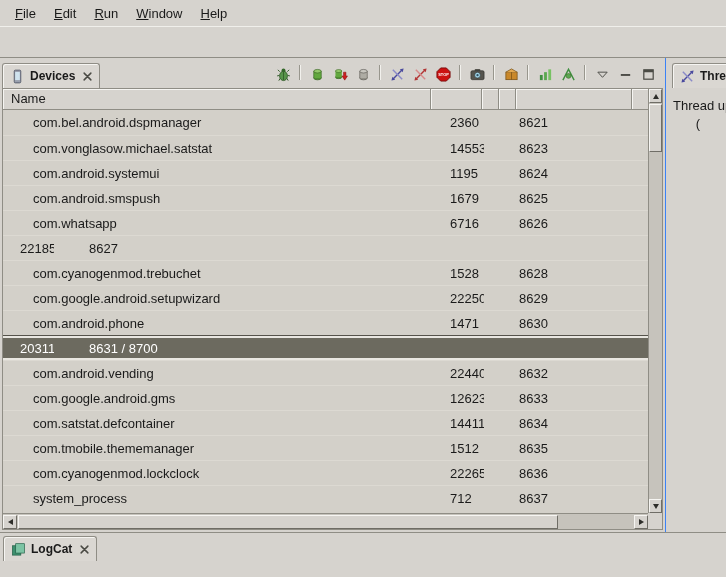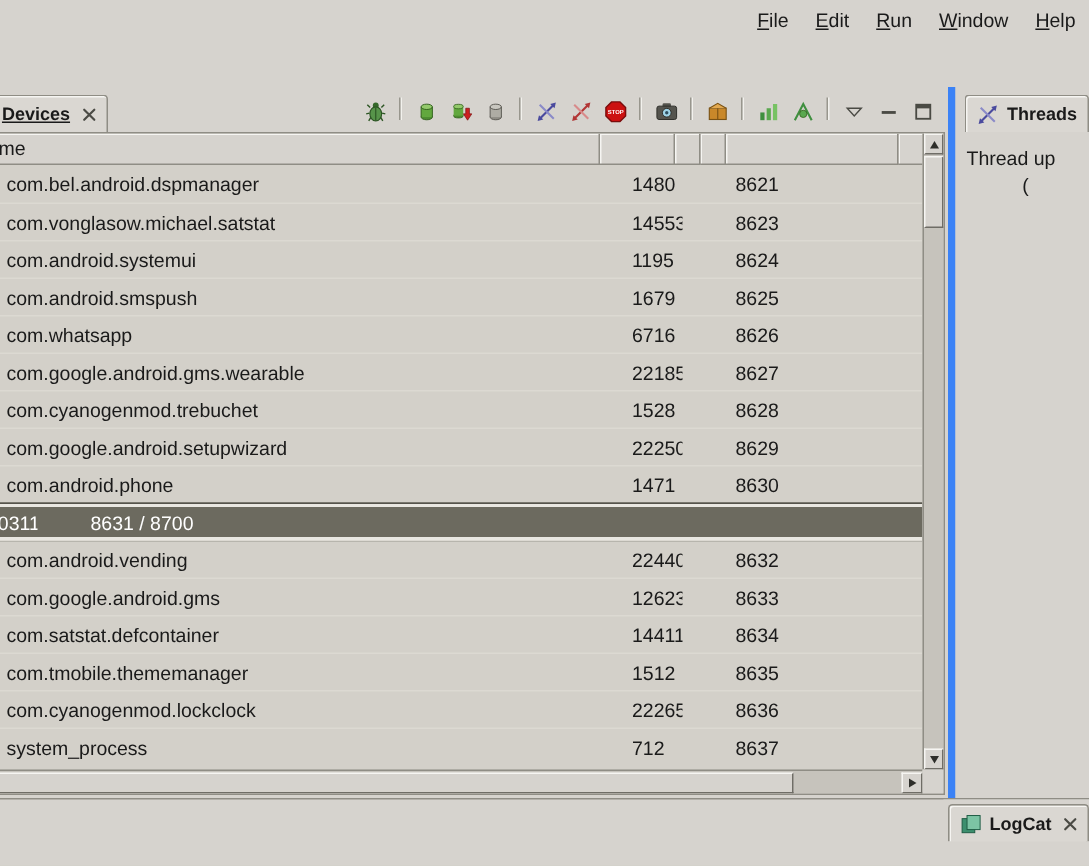--- a/index.html
+++ b/index.html
@@ -3,36 +3,36 @@
 <meta charset="utf-8">
 <style>
   * { box-sizing: border-box; margin: 0; padding: 0; }
   html, body { width: 726px; height: 577px; overflow: hidden; }
   body {
     font-family: "Liberation Sans", "DejaVu Sans", sans-serif;
     font-size: 13px;
     color: #1a1a1a;
     background: #d6d3ce;
   }
-  .window { width: 726px; height: 561px; display: flex; flex-direction: column; background: #d6d3ce; align-items: flex-end; }
+  .window { width: 726px; height: 561px; display: flex; flex-direction: column; background: #d6d3ce; }
 
   
   .menubar { height: 26px; flex: 0 0 auto; display: flex; align-items: center; padding-left: 6px; }
   .menu-item { padding: 3px 9px; cursor: default; white-space: nowrap; }
   .menu-item u { text-decoration: underline; }
 
   
   .toolbar-strip {
     height: 32px; flex: 0 0 auto; background: #d6d3ce;
     border-top: 1px solid #f0efeb; border-bottom: 1px solid #8f8d85;
   }
 
   
   .main { flex: 1; min-height: 0; display: flex; border-bottom: 1px solid #8f8d85; }
-  .left-panel { width: 666px; flex: 0 0 auto; display: flex; flex-direction: column; padding: 0 2px; background: #d6d3ce; border-right: 5px solid #3b82f6; text-decoration: underline; }
+  .left-panel { width: 666px; flex: 0 0 auto; display: flex; flex-direction: column; padding: 0 2px; background: #d6d3ce; border-right: 1px solid #3b82f6; }
   .sash { width: 4px; background: #d6d3ce; }
   .right-panel { flex: 1; min-width: 0; overflow: hidden; background: #d6d3ce; display: flex; flex-direction: column; }
 
   
   .tabbar { height: 30px; flex: 0 0 auto; display: flex; align-items: flex-end; white-space: nowrap; }
   .tab {
     height: 25px; display: flex; align-items: center; gap: 5px; padding: 0 7px;
     background: #dad7d2; border: 1px solid #8f8d85; border-bottom: none;
     border-radius: 3px 3px 0 0; box-shadow: inset 1px 1px 0 #f6f5f2;
     font-weight: bold; font-size: 12px;
@@ -311,21 +311,21 @@
           <div class="th th-pid"></div>
           <div class="th th-a"></div>
           <div class="th th-b"></div>
           <div class="th th-port"></div>
           <div class="th th-fill"></div>
         </div>
 
         <div class="tbody">
             <div class="trow">
               <div class="cell cell-name">com.bel.android.dspmanager</div>
-              <div class="cell cell-pid">1480</div>
+              <div class="cell cell-pid">2360</div>
               <div class="cell cell-a"></div>
               <div class="cell cell-b"></div>
               <div class="cell cell-port">8621</div>
             </div>
             <div class="trow">
               <div class="cell cell-name">com.vonglasow.michael.satstat</div>
               <div class="cell cell-pid">14553</div>
               <div class="cell cell-a"></div>
               <div class="cell cell-b"></div>
               <div class="cell cell-port">8623</div>
@@ -345,21 +345,20 @@
               <div class="cell cell-port">8625</div>
             </div>
             <div class="trow">
               <div class="cell cell-name">com.whatsapp</div>
               <div class="cell cell-pid">6716</div>
               <div class="cell cell-a"></div>
               <div class="cell cell-b"></div>
               <div class="cell cell-port">8626</div>
             </div>
             <div class="trow">
-              <div class="cell cell-name">com.google.android.gms.wearable</div>
               <div class="cell cell-pid">22185</div>
               <div class="cell cell-a"></div>
               <div class="cell cell-b"></div>
               <div class="cell cell-port">8627</div>
             </div>
             <div class="trow">
               <div class="cell cell-name">com.cyanogenmod.trebuchet</div>
               <div class="cell cell-pid">1528</div>
               <div class="cell cell-a"></div>
               <div class="cell cell-b"></div>

